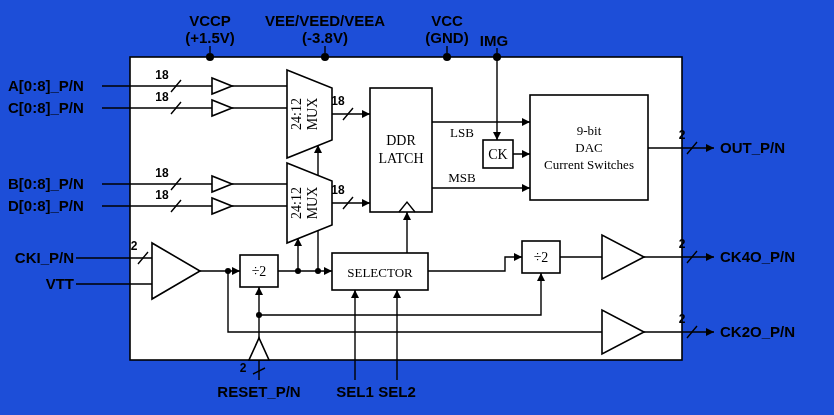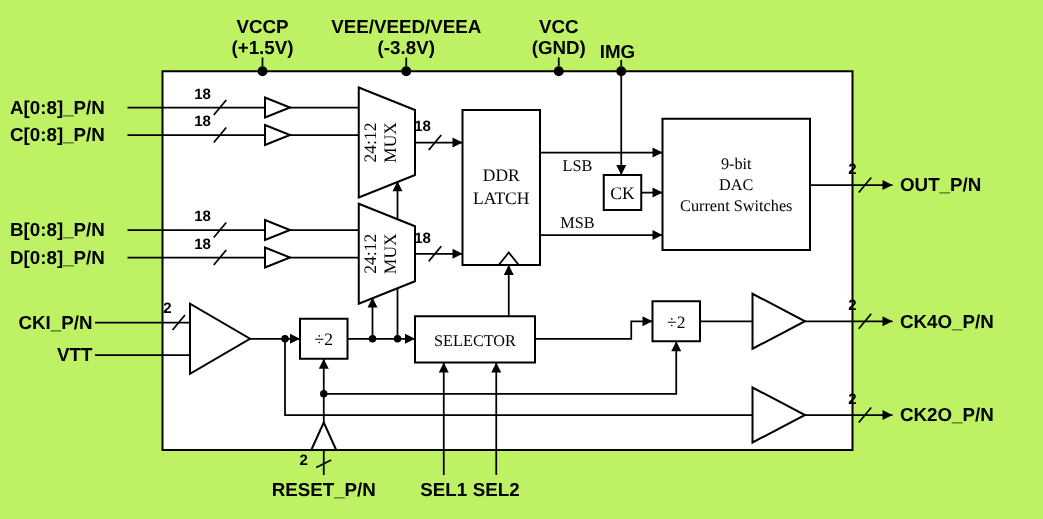--- a/index.html
+++ b/index.html
@@ -1,16 +1,16 @@
 <!DOCTYPE html>
 <html><head>
 <meta charset="utf-8">
 <style>
   html,body{margin:0;padding:0;background:#fff;}
-  .stage{position:relative;width:834px;height:415px;background:#bef264;overflow:hidden;
+  .stage{position:relative;width:834px;height:415px;background:#1d4ed8;overflow:hidden;
          font-family:"Liberation Sans",sans-serif;}
   svg{display:block;}
   .wire{stroke:#000;stroke-width:1.4;fill:none;}
   .box{fill:#ffffff;stroke:#000;stroke-width:1.6;}
   .solid{fill:#000;stroke:none;}
   .lbl{font-family:"Liberation Sans",sans-serif;font-size:15px;font-weight:bold;fill:#000;}
   .num{font-family:"Liberation Sans",sans-serif;font-size:12px;font-weight:bold;fill:#000;}
   .blk{font-family:"Liberation Serif",serif;font-size:14px;fill:#000;}
   .blk-sm{font-family:"Liberation Serif",serif;font-size:13px;fill:#000;}
   .sig{font-family:"Liberation Serif",serif;font-size:13px;fill:#000;}

